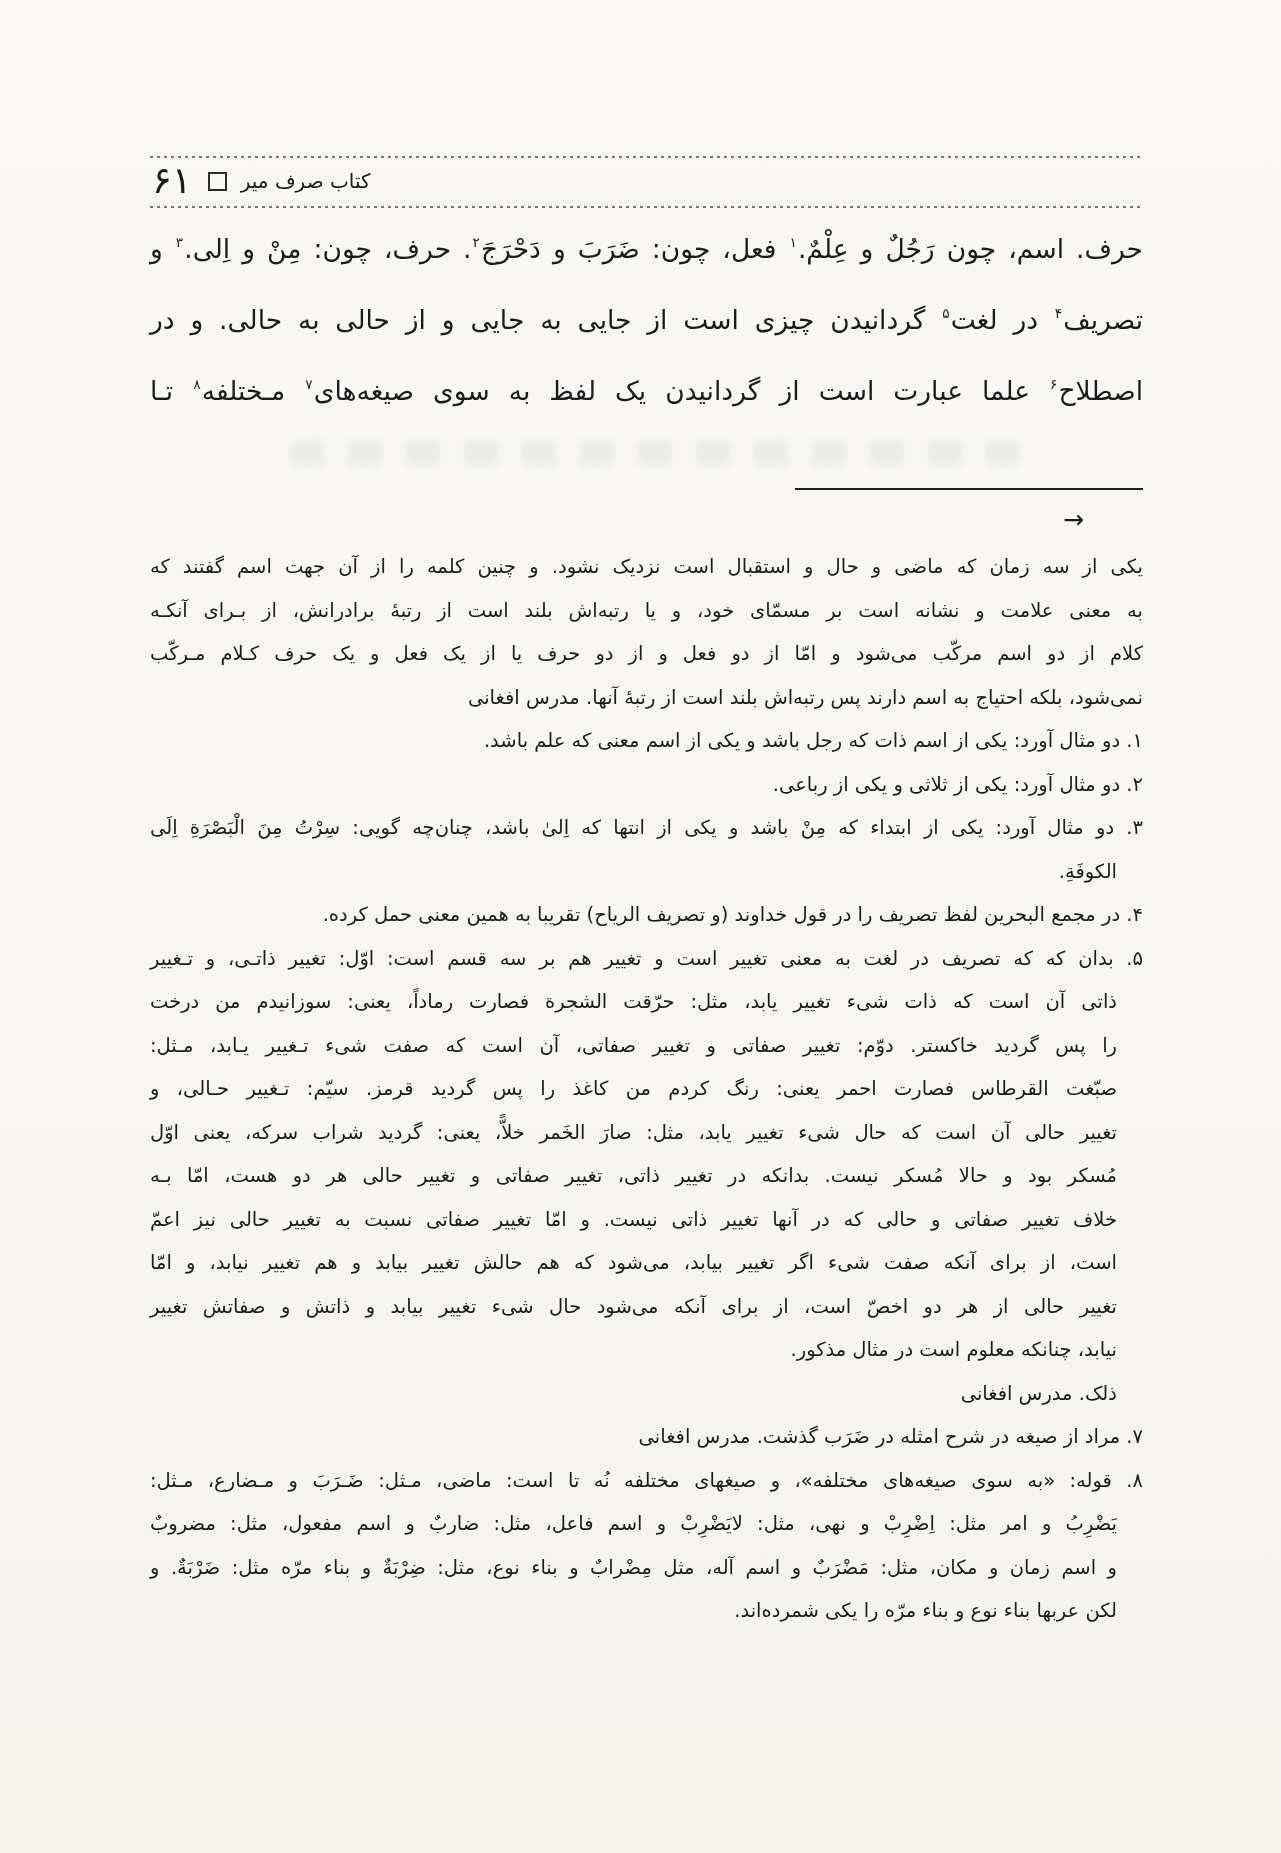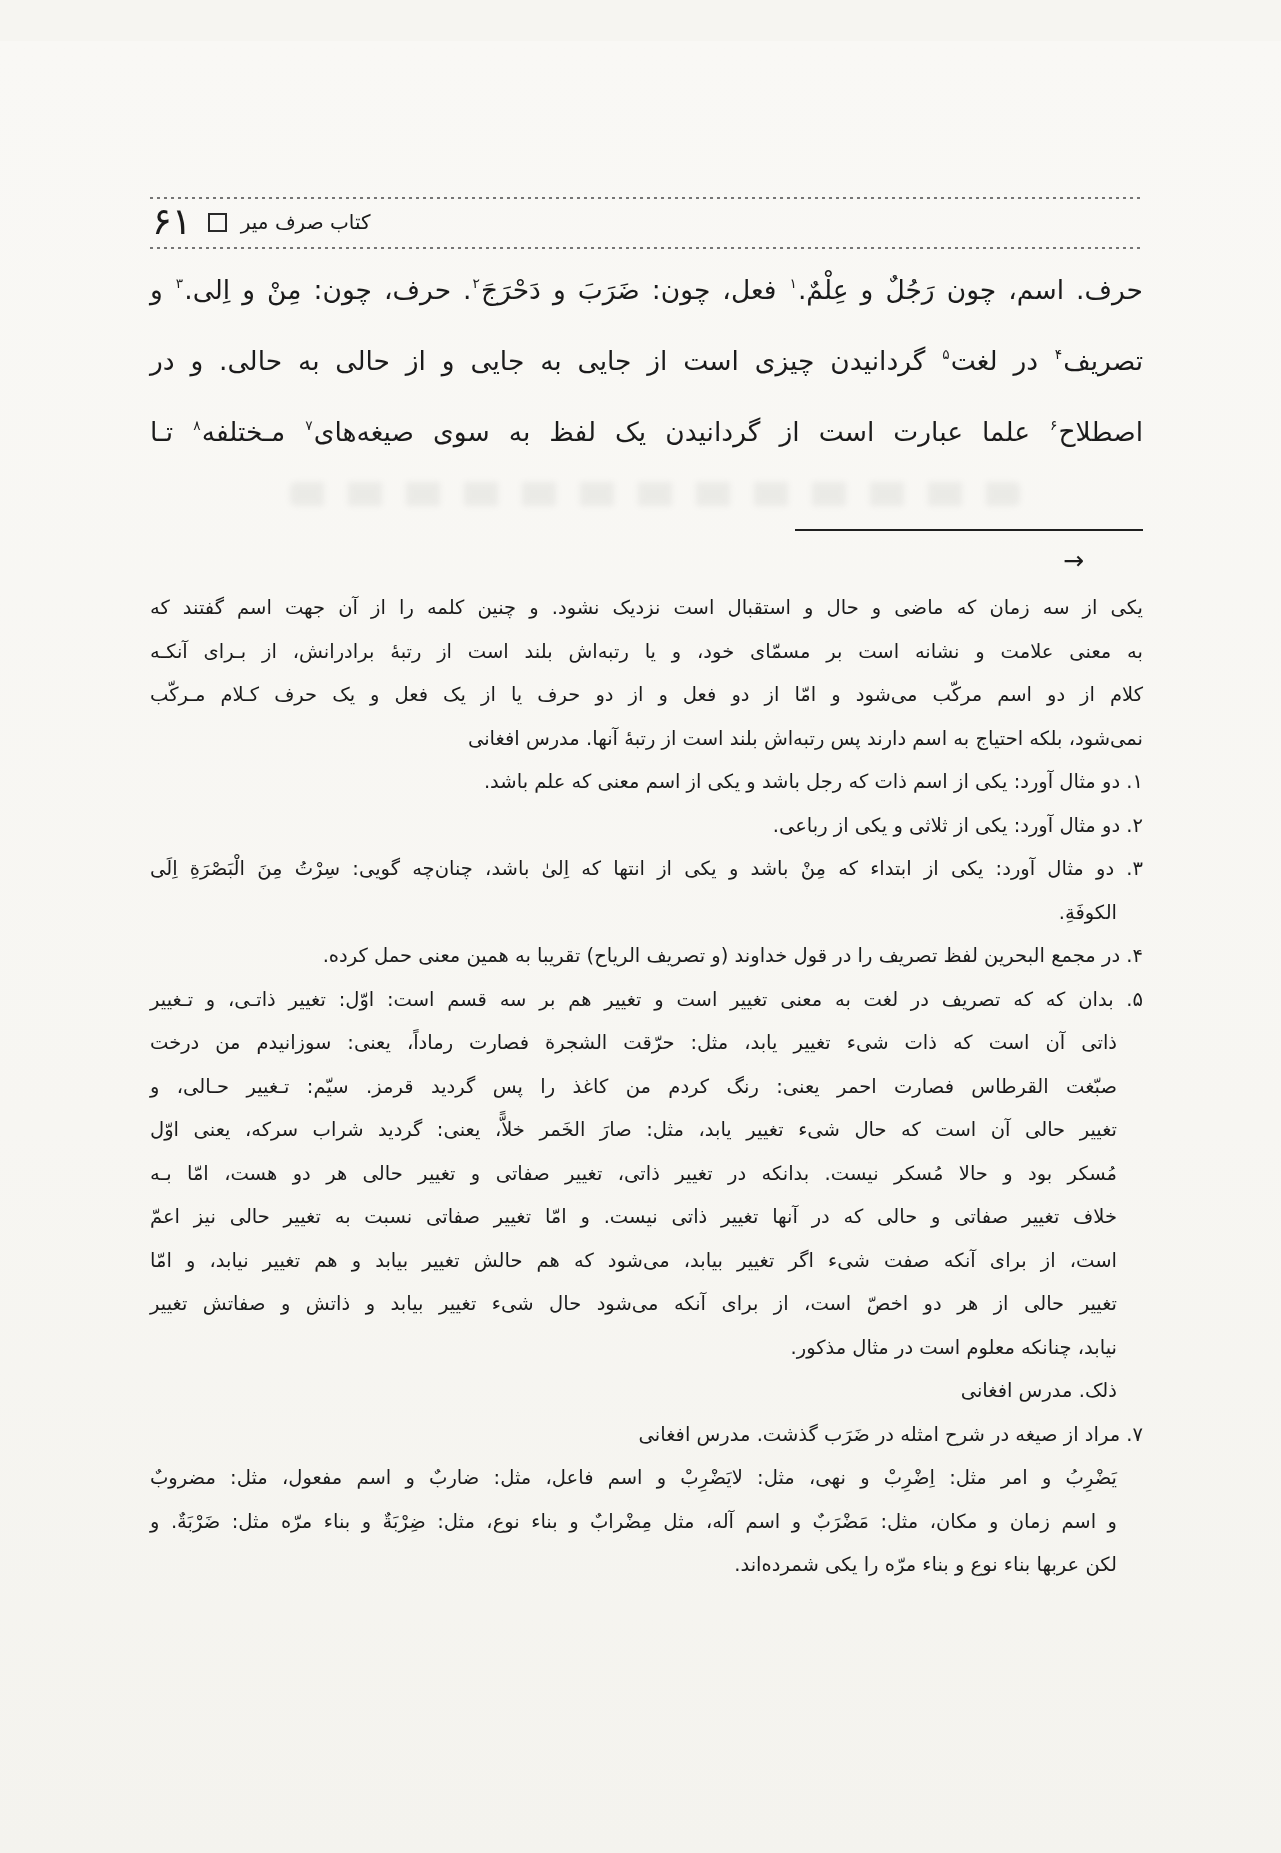--- a/index.html
+++ b/index.html
@@ -7,21 +7,20 @@
     width:1281px;height:1853px;
     background:#f6f5f1;
     font-family:"DejaVu Sans", sans-serif;
     color:#1b1b1b;
     position:relative;
     overflow:hidden;
   }
   .page{
     position:absolute;inset:0;
     background:linear-gradient(180deg,#f9f8f5 0%,#f7f6f2 60%,#f4f3ee 100%);
-    margin-top:41px;
   }
   
   .rule{
     position:absolute;left:150px;width:993px;height:2px;
     background:repeating-linear-gradient(to right,#4a4a4a 0 3px,transparent 3px 7px);
     opacity:.75;
   }
   .rule-top{top:156px;}
   .rule-bottom{top:206px;}
   
@@ -103,30 +102,32 @@
     <div class="fn">۱. دو مثال آورد: یکی از اسم ذات که رجل باشد و یکی از اسم معنی که علم باشد.</div>
     <div class="fn">۲. دو مثال آورد: یکی از ثلاثی و یکی از رباعی.</div>
 
     <div class="fn jst">۳. دو مثال آورد: یکی از ابتداء که مِنْ باشد و یکی از انتها که اِلیٰ باشد، چنان‌چه گویی: سِرْتُ مِنَ الْبَصْرَةِ اِلَی</div>
     <div class="fn ind">الکوفَةِ.</div>
 
     <div class="fn">۴. در مجمع البحرین لفظ تصریف را در قول خداوند (و تصریف الریاح) تقریبا به همین معنی حمل کرده.</div>
 
     <div class="fn jst">۵. بدان که که تصریف در لغت به معنی تغییر است و تغییر هم بر سه قسم است: اوّل: تغییر ذاتـی، و تـغییر</div>
     <div class="fn jst ind">ذاتی آن است که ذات شیء تغییر یابد، مثل: حرّقت الشجرة فصارت رماداً، یعنی: سوزانیدم من درخت</div>
+    <div class="fn jst ind">را پس گردید خاکستر. دوّم: تغییر صفاتی و تغییر صفاتی، آن است که صفت شیء تـغییر یـابد، مـثل:</div>
     <div class="fn jst ind">صبّغت القرطاس فصارت احمر یعنی: رنگ کردم من کاغذ را پس گردید قرمز. سیّم: تـغییر حـالی، و</div>
     <div class="fn jst ind">تغییر حالی آن است که حال شیء تغییر یابد، مثل: صارَ الخَمر خلاًّ، یعنی: گردید شراب سرکه، یعنی اوّل</div>
     <div class="fn jst ind">مُسکر بود و حالا مُسکر نیست. بدانکه در تغییر ذاتی، تغییر صفاتی و تغییر حالی هر دو هست، امّا بـه</div>
     <div class="fn jst ind">خلاف تغییر صفاتی و حالی که در آنها تغییر ذاتی نیست. و امّا تغییر صفاتی نسبت به تغییر حالی نیز اعمّ</div>
     <div class="fn jst ind">است، از برای آنکه صفت شیء اگر تغییر بیابد، می‌شود که هم حالش تغییر بیابد و هم تغییر نیابد، و امّا</div>
     <div class="fn jst ind">تغییر حالی از هر دو اخصّ است، از برای آنکه می‌شود حال شیء تغییر بیابد و ذاتش و صفاتش تغییر</div>
     <div class="fn ind">نیابد، چنانکه معلوم است در مثال مذکور.</div>
 
     <div class="fn ind">ذلک. مدرس افغانی</div>
 
     <div class="fn">۷. مراد از صیغه در شرح امثله در ضَرَب گذشت. مدرس افغانی</div>
 
+    <div class="fn jst">۸. قوله: «به سوی صیغه‌های مختلفه»، و صیغهای مختلفه نُه تا است: ماضی، مـثل: ضَـرَبَ و مـضارع، مـثل:</div>
     <div class="fn jst ind">یَضْرِبُ و امر مثل: اِضْرِبْ و نهی، مثل: لایَضْرِبْ و اسم فاعل، مثل: ضاربٌ و اسم مفعول، مثل: مضروبٌ</div>
     <div class="fn jst ind">و اسم زمان و مکان، مثل: مَضْرَبٌ و اسم آله، مثل مِضْرابٌ و بناء نوع، مثل: ضِرْبَةٌ و بناء مرّه مثل: ضَرْبَةٌ. و</div>
     <div class="fn ind">لکن عربها بناء نوع و بناء مرّه را یکی شمرده‌اند.</div>
   </div>
 
 </div>
 
 </body></html>

